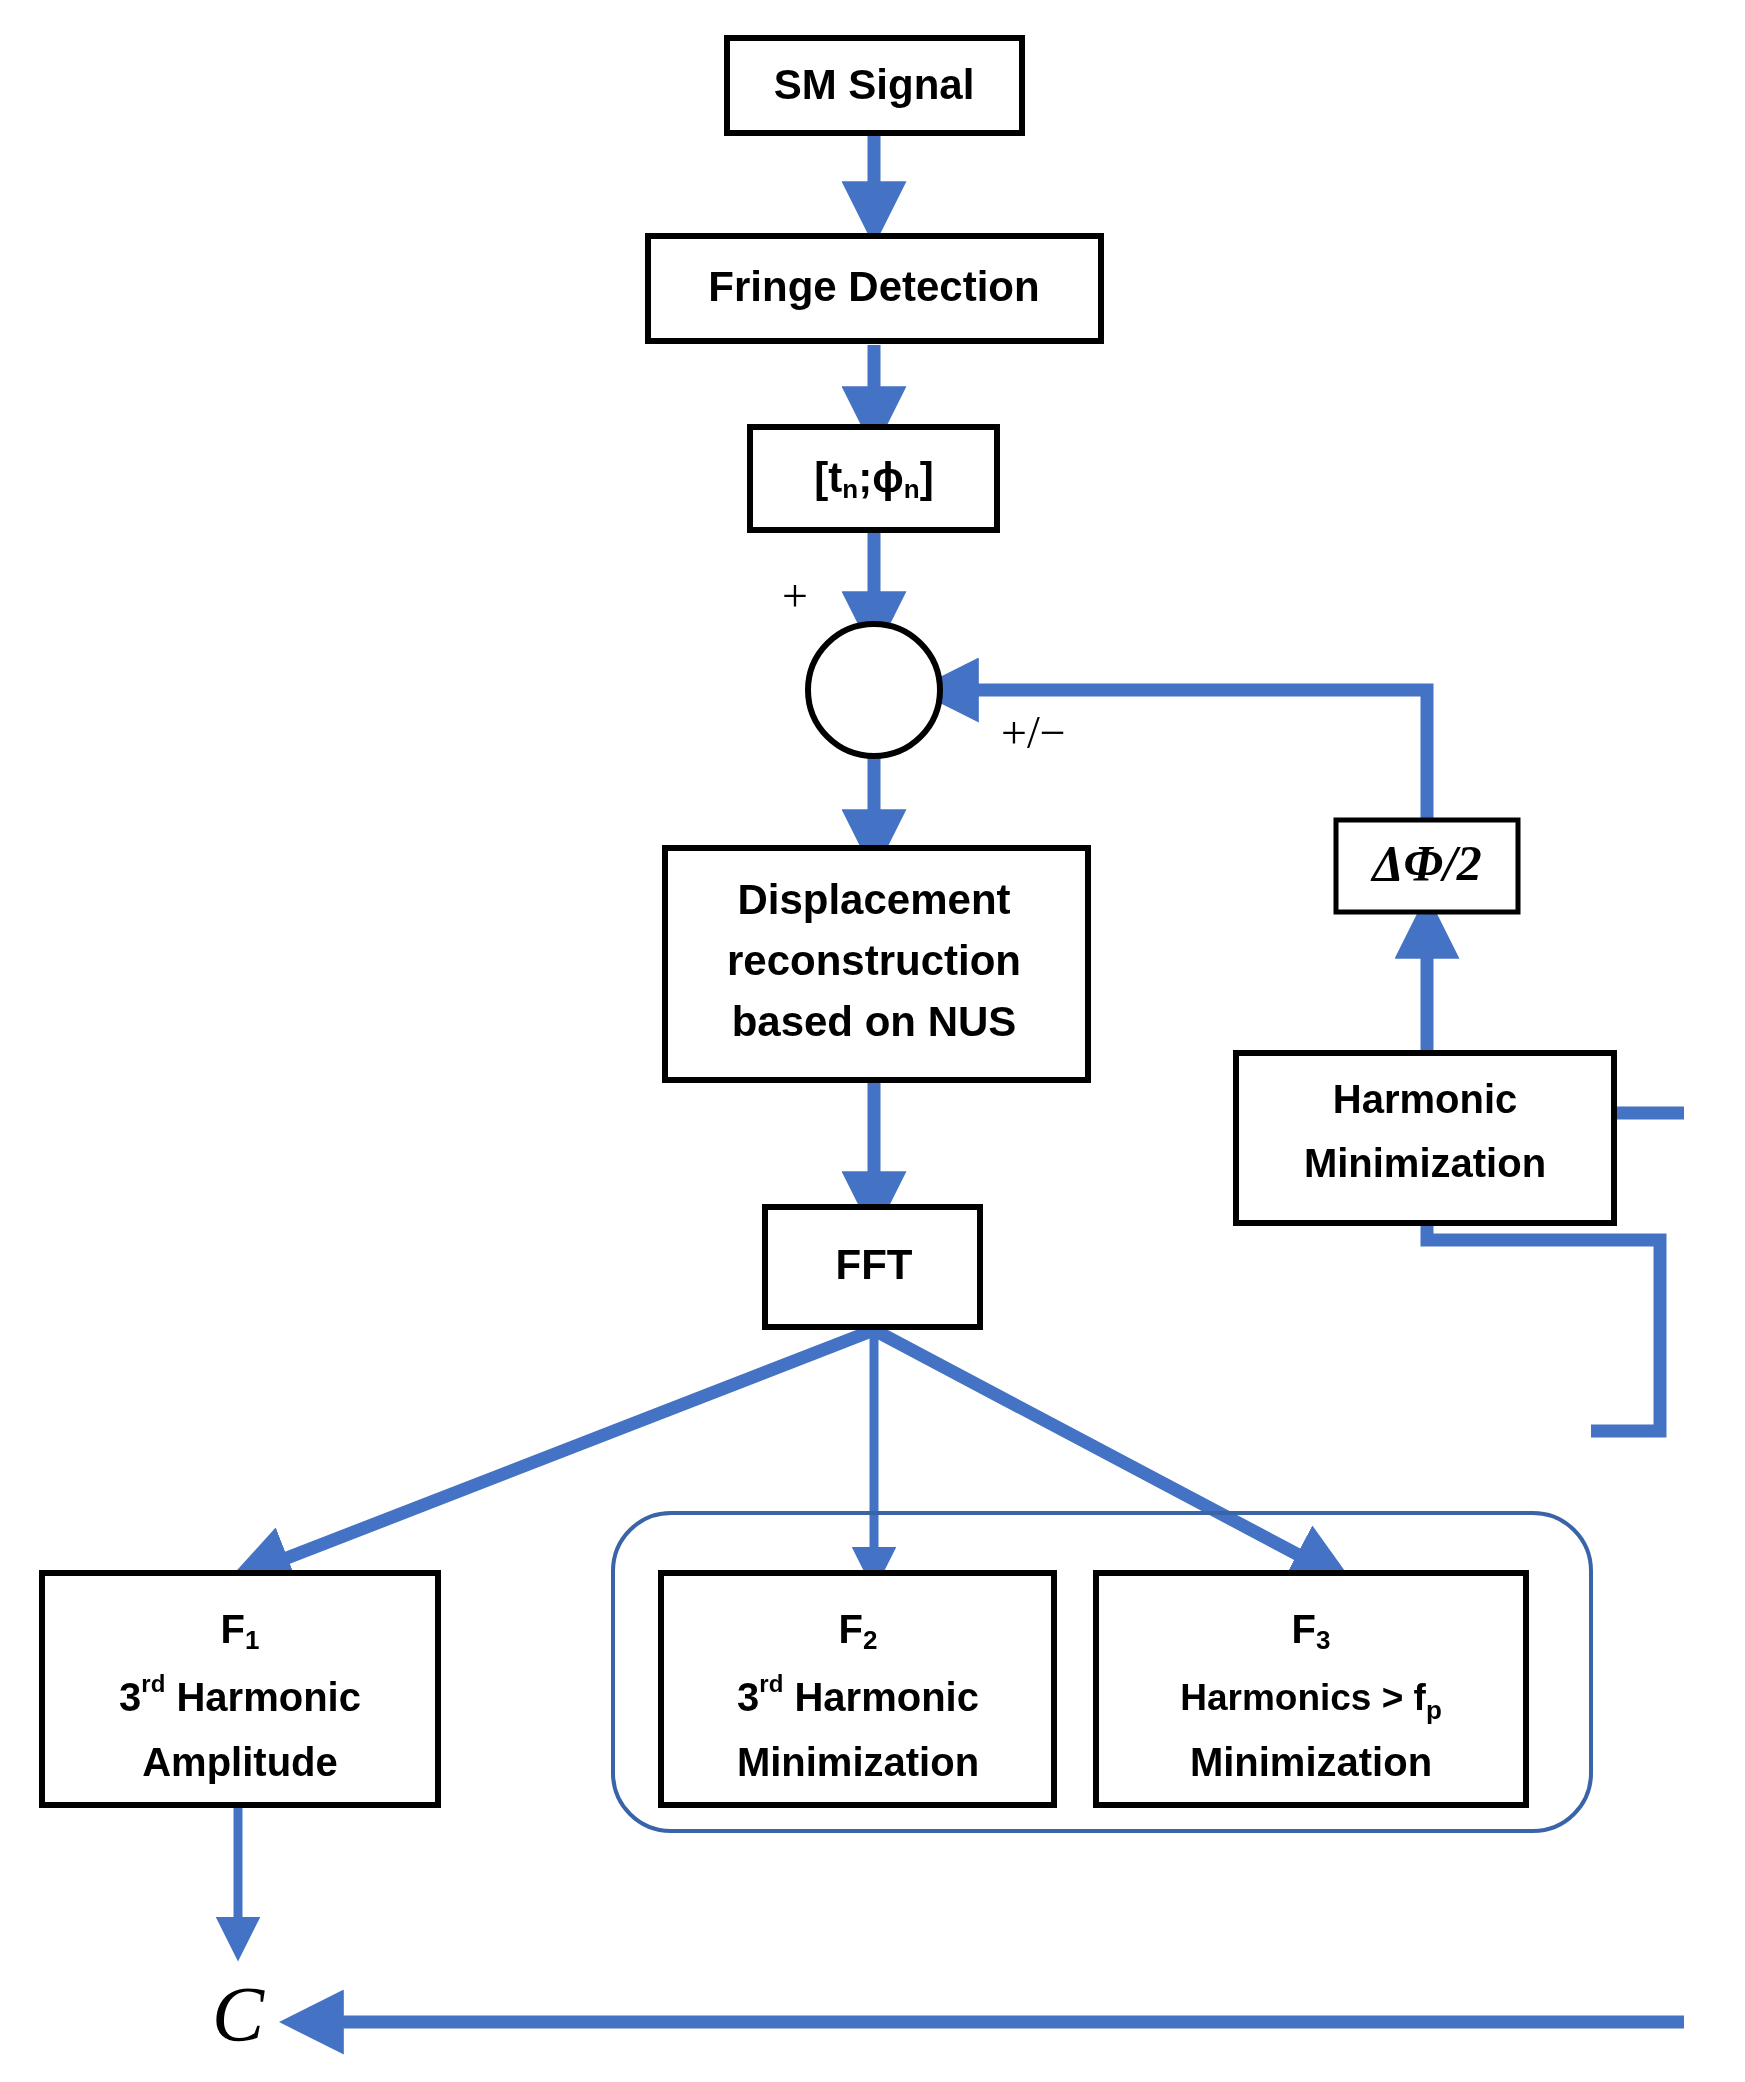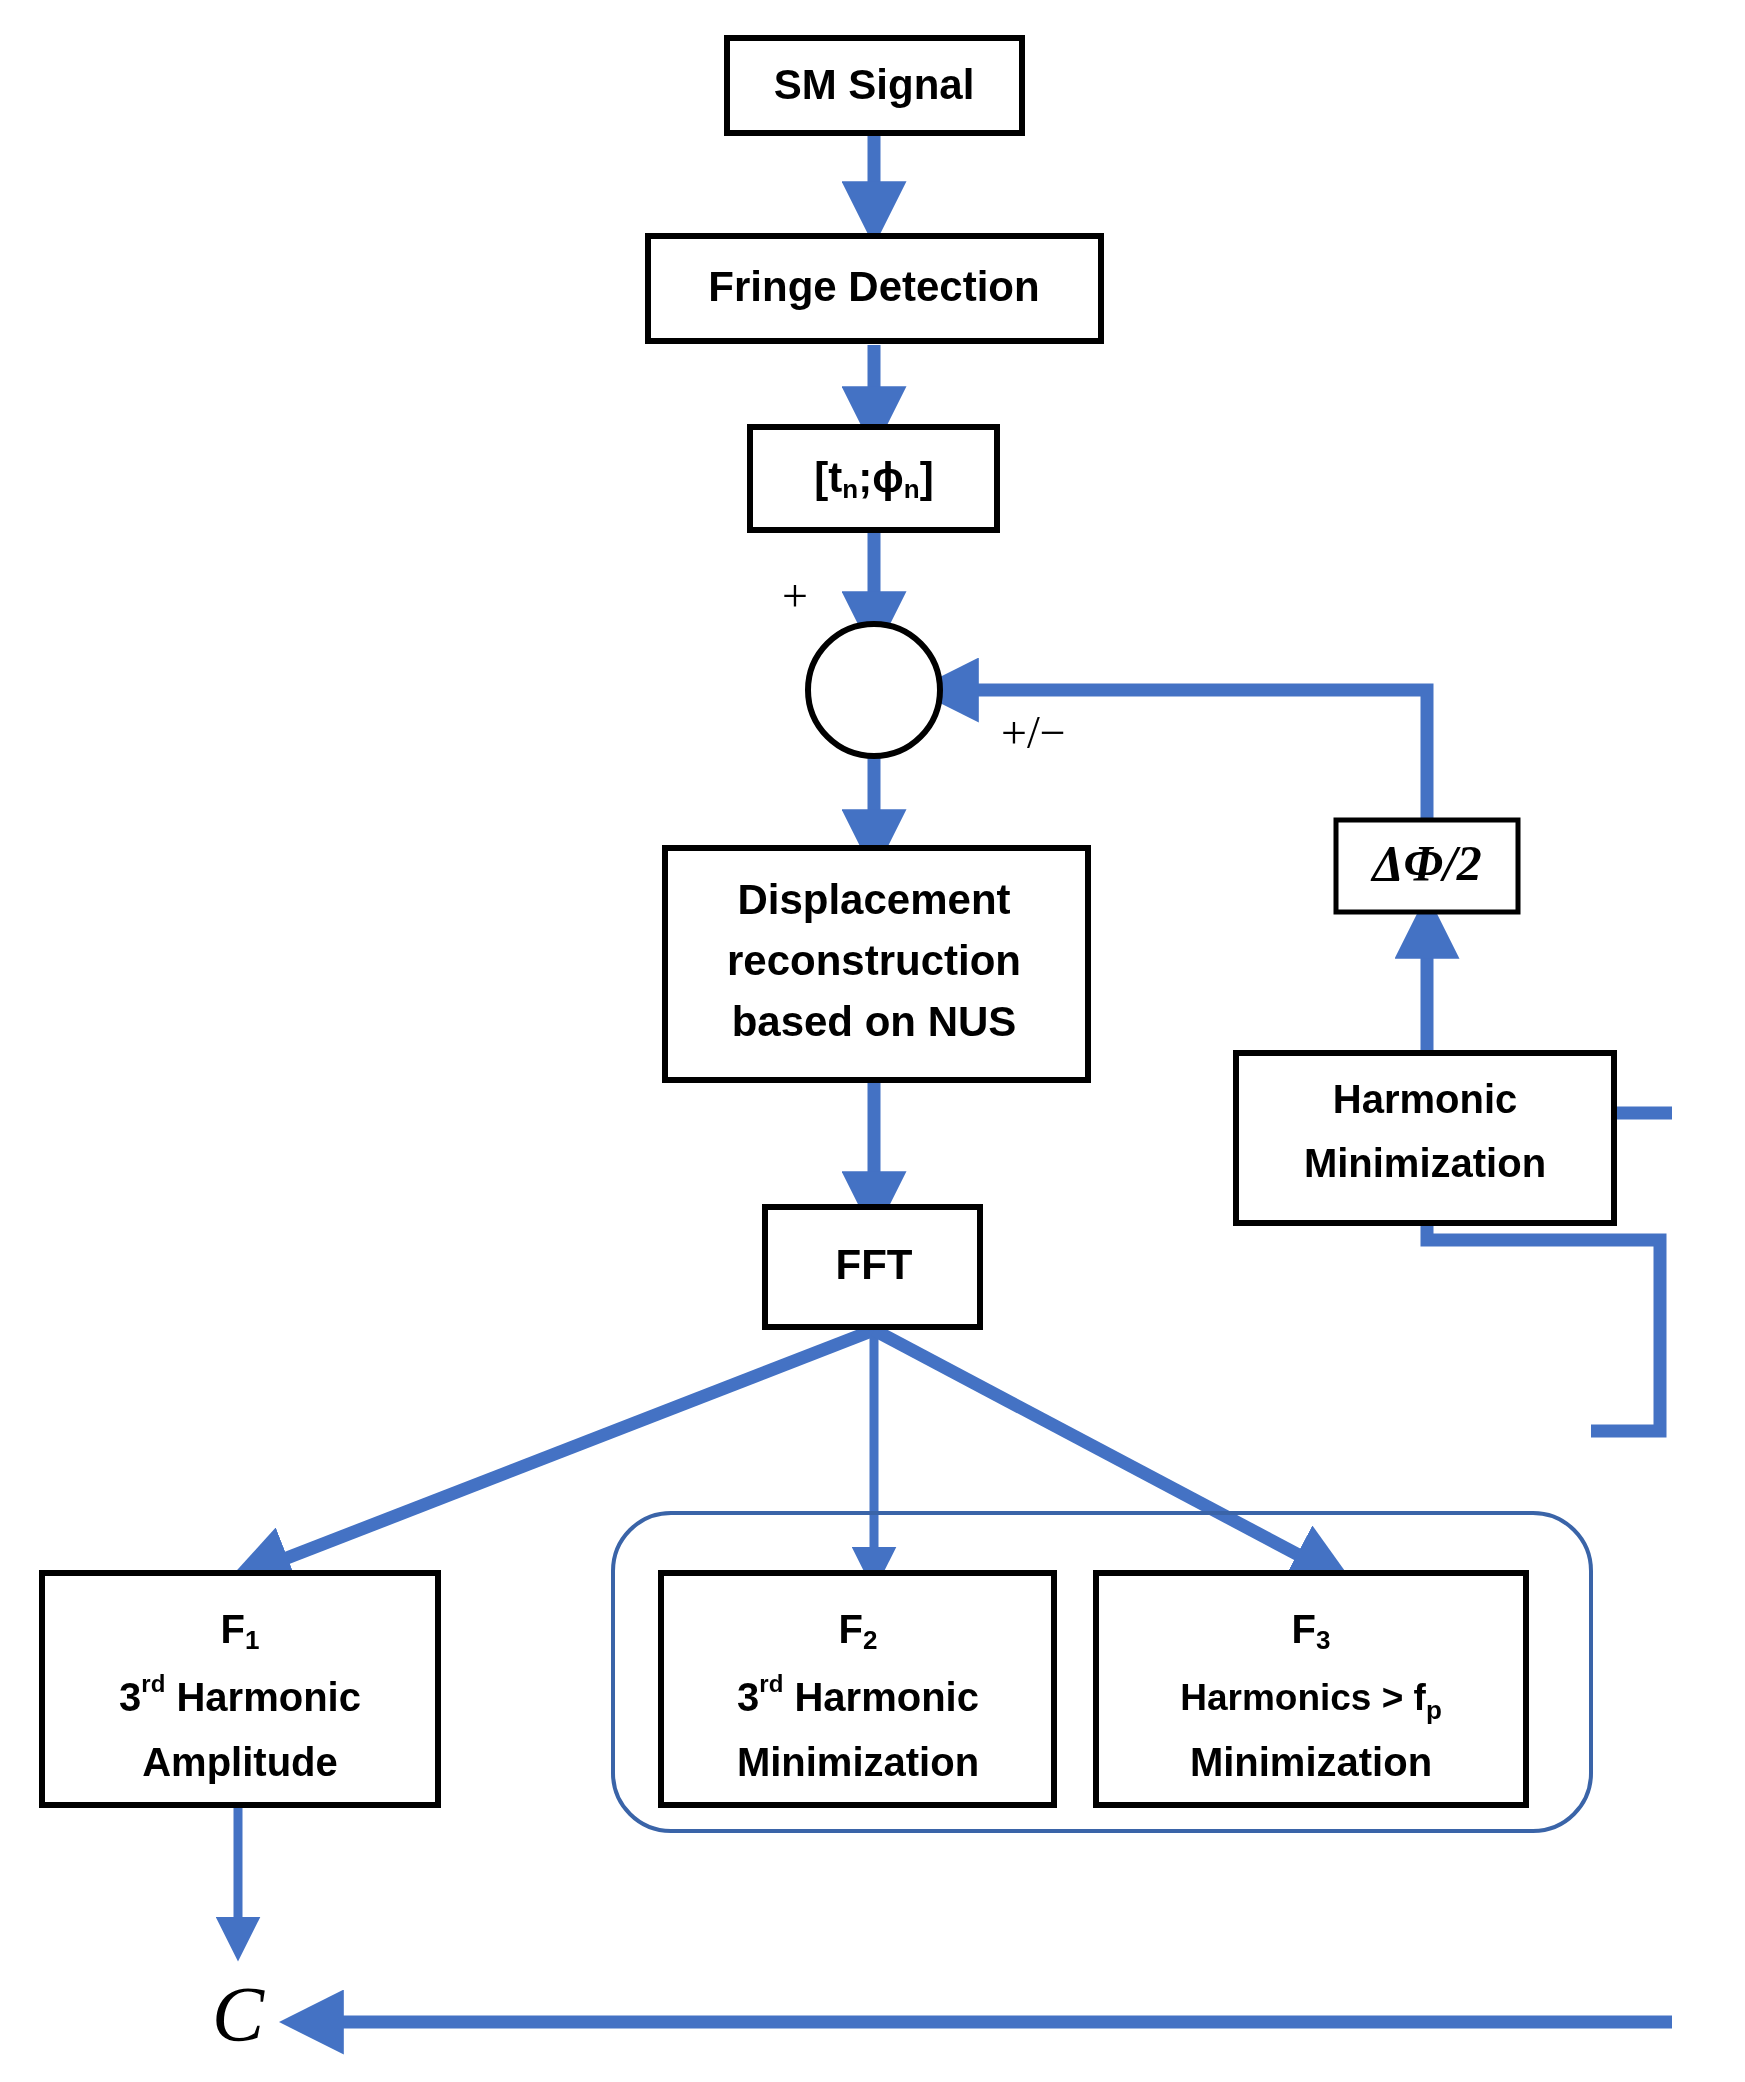--- a/index.html
+++ b/index.html
@@ -9,20 +9,21 @@
   }
   body {
     font-family: "Liberation Sans", sans-serif;
   }
   #diagram-root {
     position: relative;
     width: 1672px;
     height: 2082px;
     background: #ffffff;
     overflow: hidden;
+    padding-left: 12px;
   }
   svg.flow {
     position: absolute;
     top: 0;
     left: 0;
     width: 1745px;
     height: 2082px;
   }
   .nodebox {
     fill: #ffffff;

